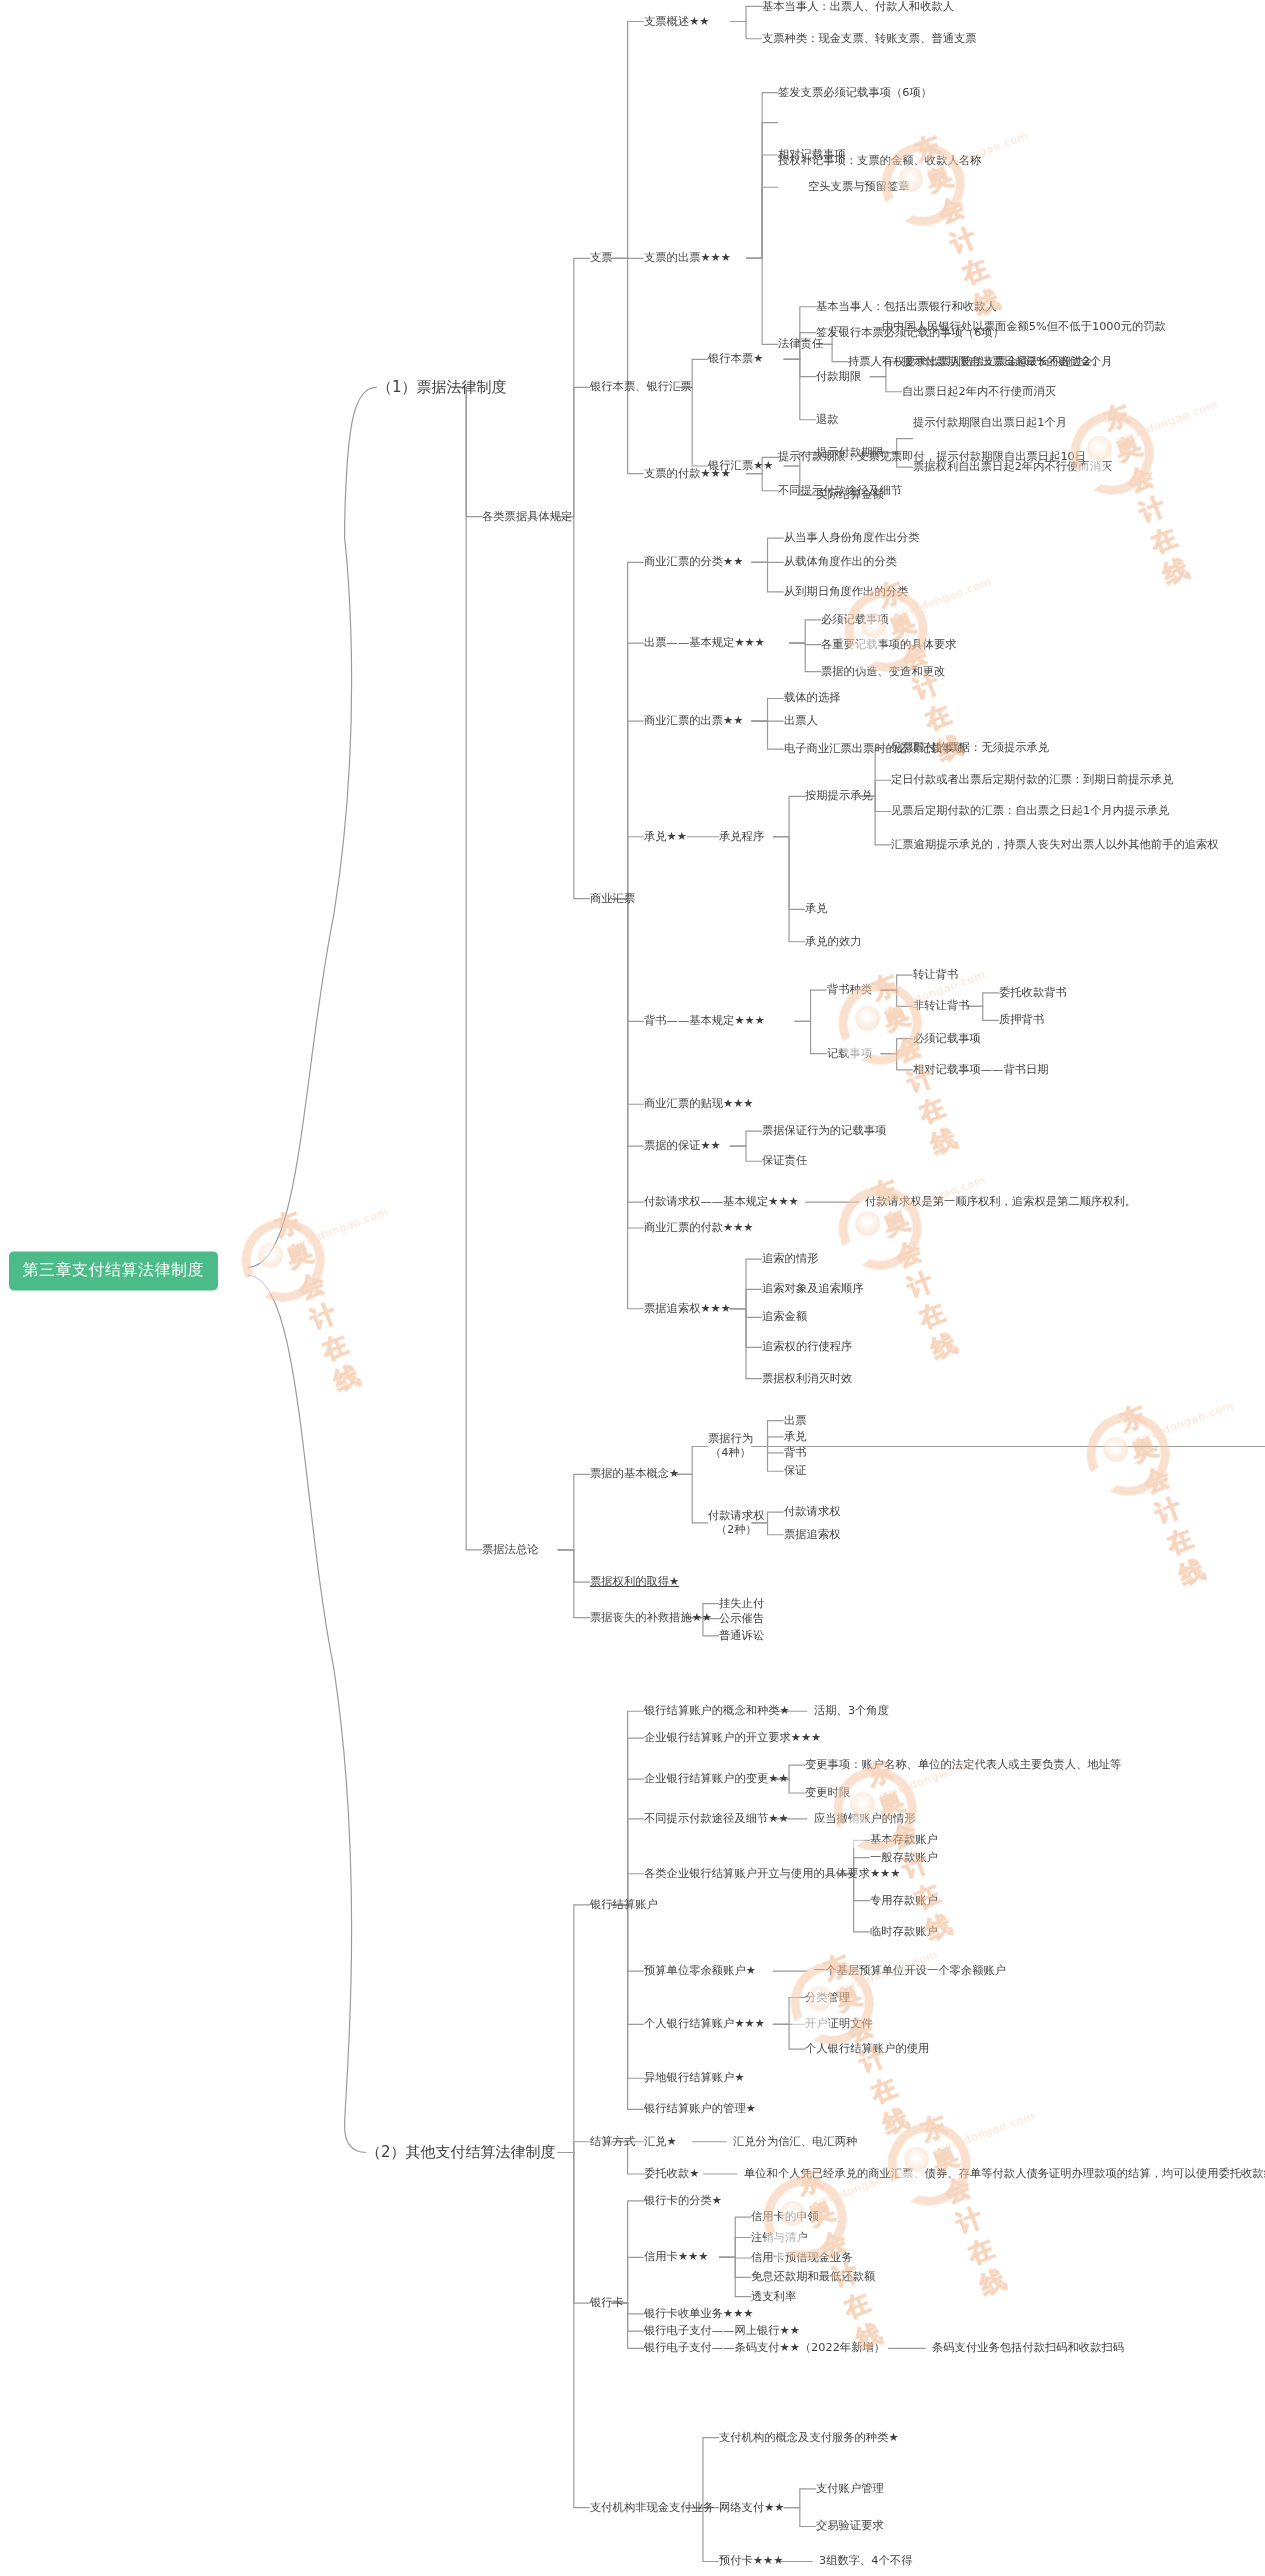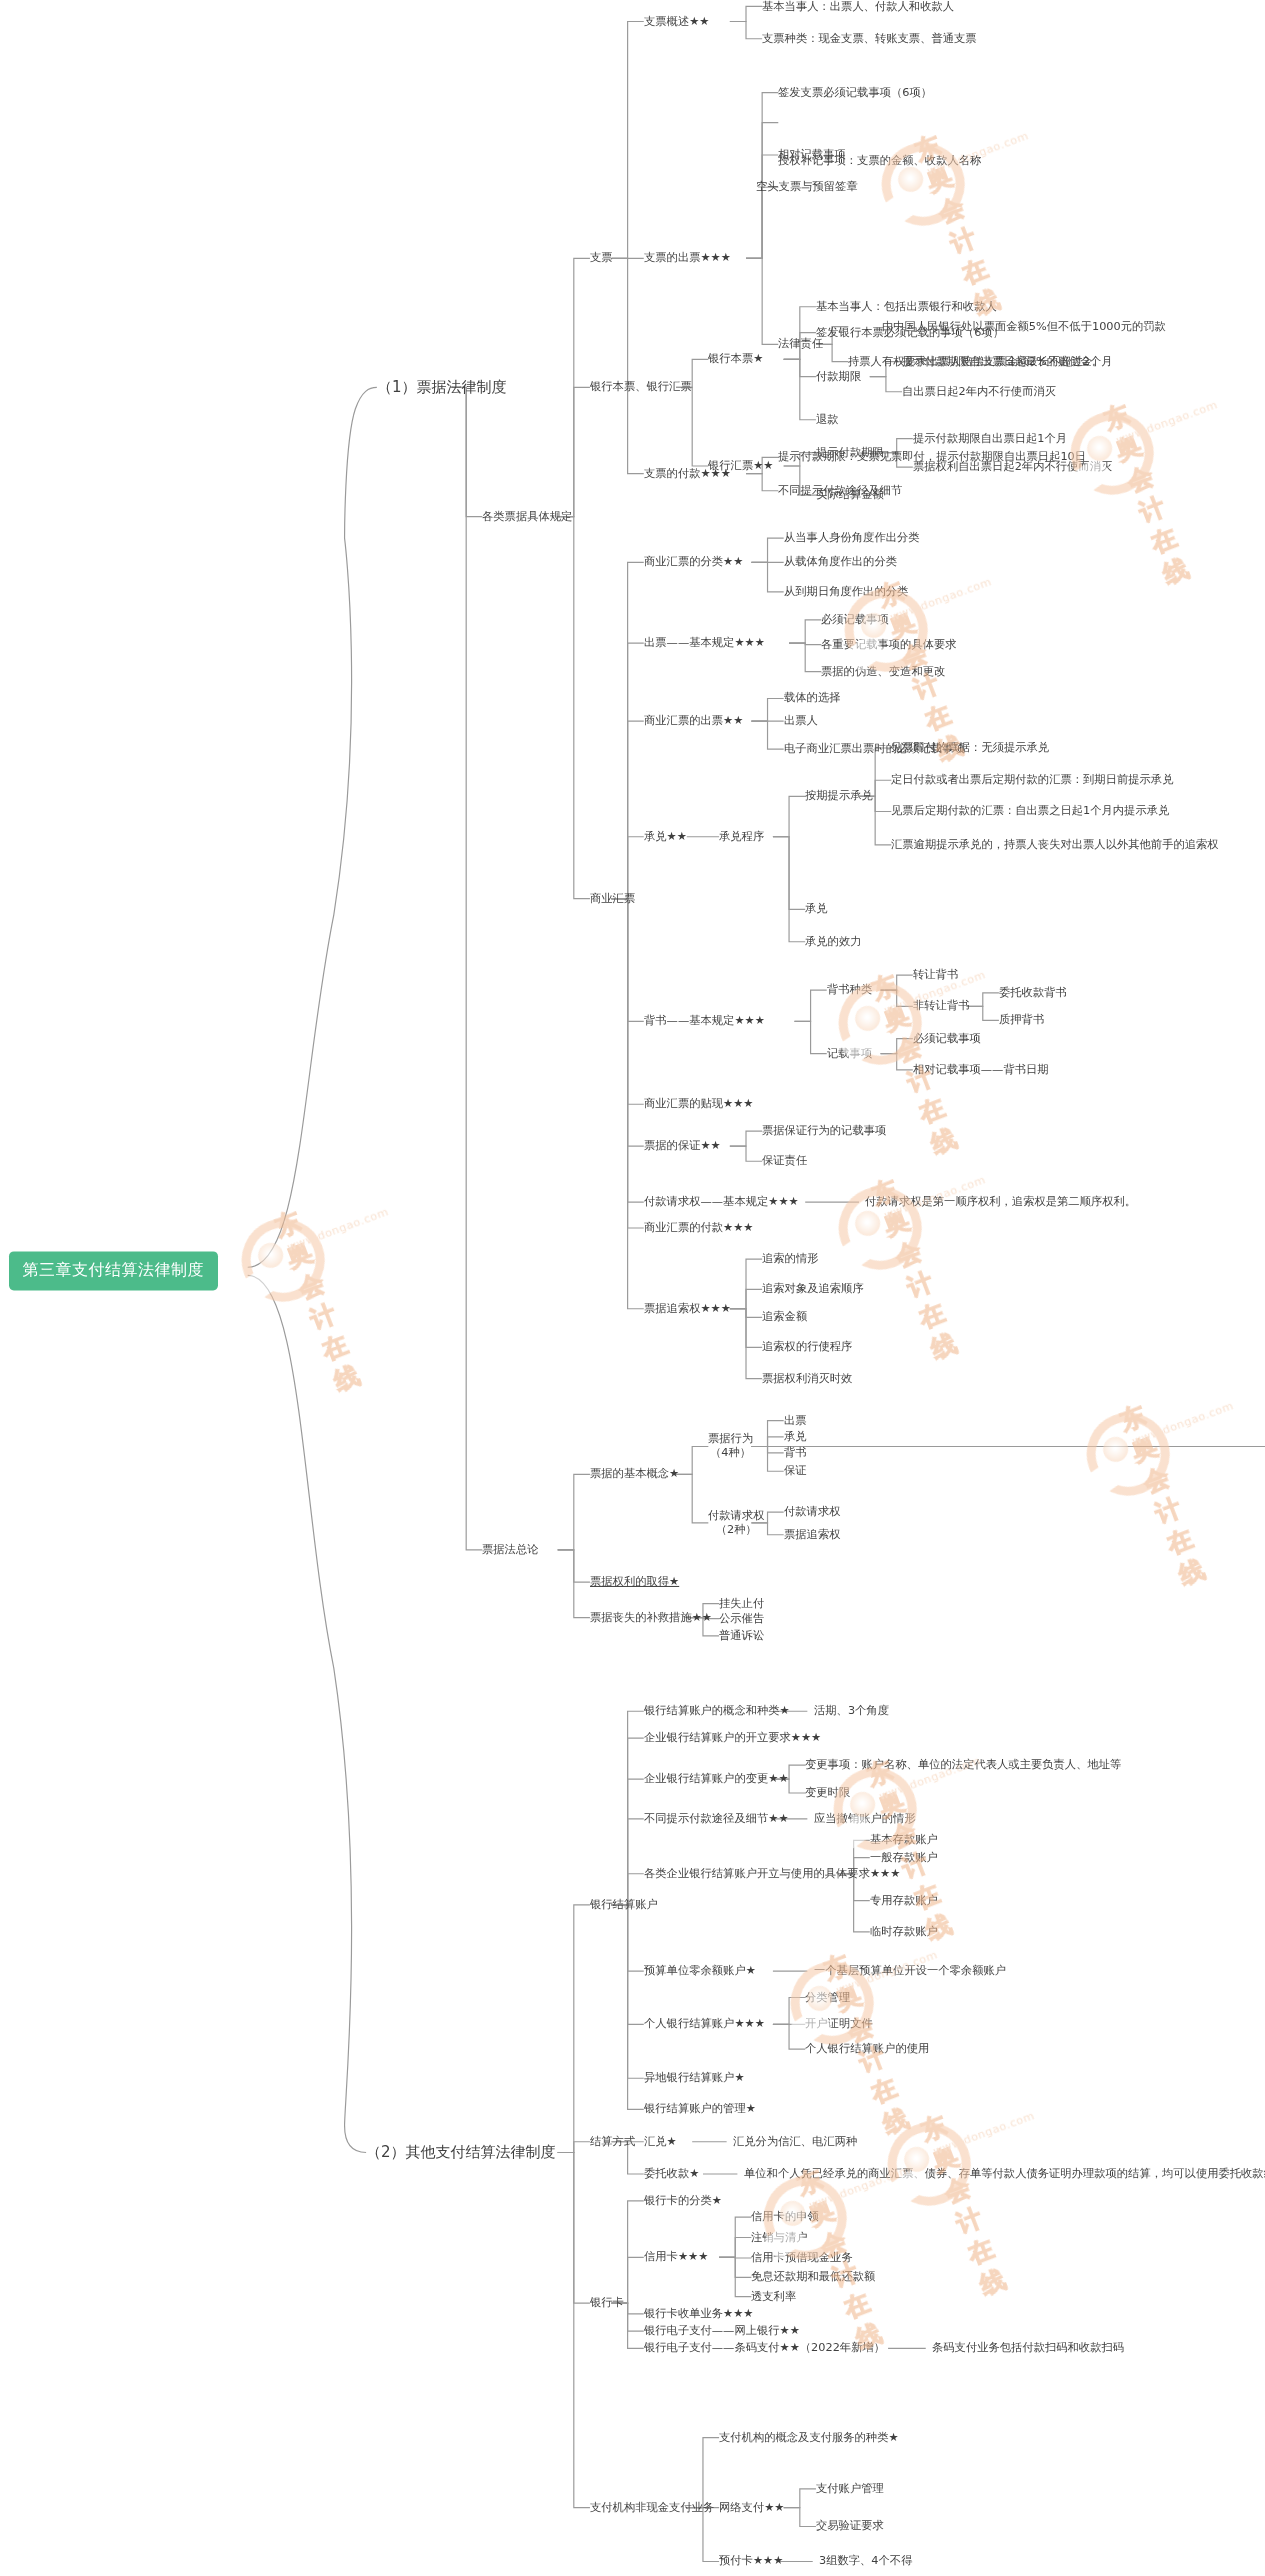--- a/index.html
+++ b/index.html
@@ -272,41 +272,41 @@
 
   <div class="node" style="left:590px;top:258px;">支票</div>
   <div class="node" style="left:644px;top:21.5px;">支票概述★★</div>
   <div class="node" style="left:762px;top:6.5px;">基本当事人：出票人、付款人和收款人</div>
   <div class="node" style="left:762px;top:39px;">支票种类：现金支票、转账支票、普通支票</div>
 
   <div class="node" style="left:644px;top:258px;">支票的出票★★★</div>
   <div class="node" style="left:778px;top:93px;">签发支票必须记载事项（6项）</div>
   <div class="node" style="left:778px;top:123px;margin-top:38px;">授权补记事项：支票的金额、收款人名称</div>
   <div class="node" style="left:778px;top:155px;">相对记载事项</div>
-  <div class="node" style="left:756px;top:187px;">空头支票与预留签章</div>
+  <div class="node" style="left:808px;top:187px;">空头支票与预留签章</div>
   <div class="node" style="left:778px;top:344px;">法律责任</div>
   <div class="node" style="left:848px;top:327px;margin-left:34px;">由中国人民银行处以票面金额5%但不低于1000元的罚款</div>
   <div class="node" style="left:848px;top:362px;">持票人有权要求出票人赔偿支票金额2%的赔偿金。</div>
 
   <div class="node" style="left:644px;top:474px;">支票的付款★★★</div>
   <div class="node" style="left:778px;top:457px;">提示付款期限：支票见票即付，提示付款期限自出票日起10日</div>
   <div class="node" style="left:778px;top:491px;">不同提示付款途径及细节</div>
 
   <div class="node" style="left:590px;top:387px;">银行本票、银行汇票</div>
   <div class="node" style="left:708px;top:359px;">银行本票★</div>
   <div class="node" style="left:816px;top:307px;">基本当事人：包括出票银行和收款人</div>
   <div class="node" style="left:816px;top:333px;">签发银行本票必须记载的事项（6项）</div>
   <div class="node" style="left:816px;top:377px;">付款期限</div>
   <div class="node" style="left:902px;top:362px;">提示付款期限自出票日起最长不超过2个月</div>
   <div class="node" style="left:902px;top:392px;">自出票日起2年内不行使而消灭</div>
   <div class="node" style="left:816px;top:420px;">退款</div>
 
   <div class="node" style="left:708px;top:466px;">银行汇票★★</div>
   <div class="node" style="left:816px;top:453px;">提示付款期限</div>
-  <div class="node" style="left:913px;top:439px;">提示付款期限自出票日起1个月</div>
+  <div class="node" style="left:913px;top:423px;">提示付款期限自出票日起1个月</div>
   <div class="node" style="left:913px;top:467px;">票据权利自出票日起2年内不行使而消灭</div>
   <div class="node" style="left:816px;top:495px;">实际结算金额</div>
 
   <div class="node" style="left:590px;top:899px;">商业汇票</div>
   <div class="node" style="left:644px;top:562px;">商业汇票的分类★★</div>
   <div class="node" style="left:784px;top:538px;">从当事人身份角度作出分类</div>
   <div class="node" style="left:784px;top:562px;">从载体角度作出的分类</div>
   <div class="node" style="left:784px;top:592px;">从到期日角度作出的分类</div>
 
   <div class="node" style="left:644px;top:643px;">出票——基本规定★★★</div>

